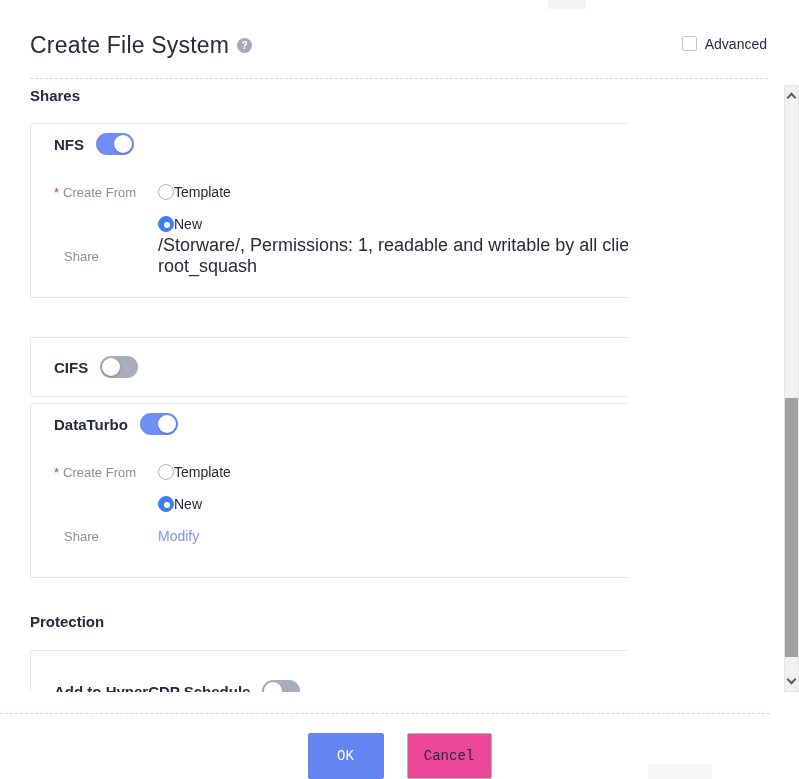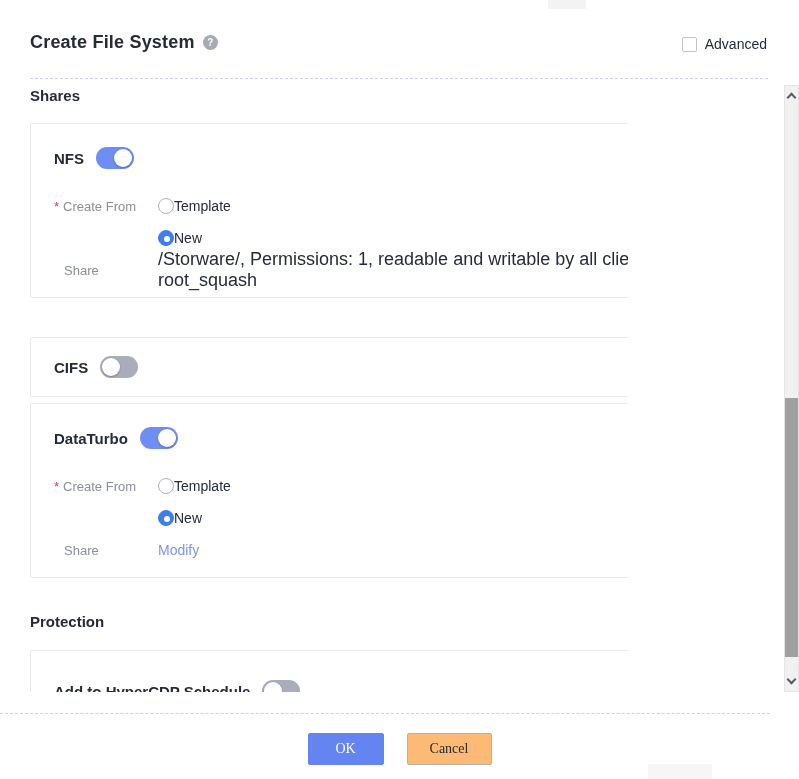--- a/index.html
+++ b/index.html
@@ -11,45 +11,45 @@
   *{margin:0;padding:0;box-sizing:border-box}
   html,body{width:799px;height:779px;overflow:hidden;background:#fff;
     font-family:"Liberation Sans","DejaVu Sans",sans-serif;color:var(--text-dark)}
   .stage{position:relative;width:799px;height:779px;background:#fff}
 
   .frag{position:absolute;background:#f3f3f3;border-radius:1px}
   .frag.top{left:548px;top:0;width:38px;height:9px}
   .frag.bottom{left:648px;top:764px;width:64px;height:15px;background:#f6f6f6}
 
   .title-row{position:absolute;left:30px;top:32px;display:flex;align-items:center;gap:8px}
-  .page-title{font-size:18px;font-weight:bold;letter-spacing:.2px}
+  .page-title{font-size:23px;font-weight:normal;letter-spacing:.2px}
   .help-icon{width:15px;height:15px;border-radius:50%;background:#a4aab6;color:#fff;
     font-size:10px;font-weight:bold;display:flex;align-items:center;justify-content:center;cursor:pointer}
 
-  .advanced{position:absolute;right:32px;top:36px;display:flex;align-items:center;gap:8px;cursor:pointer}
+  .advanced{position:absolute;right:32px;top:36px;display:flex;align-items:flex-start;gap:8px;cursor:pointer}
   .checkbox{width:15px;height:15px;border:1px solid #c4c4c4;border-radius:2px;background:#fff}
   .advanced-label{font-size:14px}
 
   .dashed{position:absolute;border-top:1px dashed var(--dash)}
   .dashed.top{left:30px;top:78px;width:738px}
   .dashed.bottom{left:0;top:713px;width:770px}
 
   .content{position:absolute;left:0;top:79px;width:628px;height:613px;overflow:hidden}
   .section-h{position:absolute;left:30px;font-size:15px;font-weight:bold}
   .section-h.shares{top:8px}
   .section-h.protection{top:534px}
 
   .card{position:absolute;left:30px;width:720px;background:#fff;
     border:1px solid var(--card-border);border-radius:2px;padding-left:23px}
   .card.nfs{top:44px;height:175px}
   .card.cifs{top:258px;height:60px}
   .card.dataturbo{top:324px;height:175px}
   .card.hypercdp{top:571px;height:62px}
 
-  .name-row{display:flex;align-items:center;gap:12px;margin-top:22px;height:24px}
+  .name-row{display:flex;align-items:center;gap:12px;margin-top:8px;height:24px}
   .card.cifs .name-row{margin-top:0;height:100%}
   .card.hypercdp .name-row{margin-top:28px}
   .card-name{font-size:15px;font-weight:bold}
 
   .toggle{position:relative;width:38px;height:22px;border-radius:11px;
     background:var(--toggle-off);cursor:pointer;flex:0 0 auto}
   .toggle .knob{position:absolute;top:2px;left:2px;width:18px;height:18px;border-radius:50%;
     background:#fff;box-shadow:0 1px 2px rgba(0,0,0,.25)}
   .toggle.on{background:var(--toggle-on)}
   .toggle.on .knob{left:18px}
@@ -73,23 +73,23 @@
     background:var(--scroll-track);border:1px solid #e4e4e4}
   .scroll-btn{position:absolute;left:0;width:13px;height:15px;display:flex;align-items:center;justify-content:center;cursor:pointer}
   .scroll-btn.up{top:2px}
   .scroll-btn.down{bottom:2px}
   .chev{width:7px;height:7px;border-left:2px solid #565b66;border-bottom:2px solid #565b66}
   .chev.up{transform:rotate(135deg);margin-top:4px}
   .chev.down{transform:rotate(-45deg);margin-bottom:4px}
   .scroll-thumb{position:absolute;left:0;top:312px;width:13px;height:259px;background:var(--scroll-thumb);cursor:pointer}
 
   .footer{position:absolute;left:0;top:733px;width:799px;display:flex;justify-content:center;gap:10px}
-  .btn{height:32px;font-size:14px;border-radius:2px;display:flex;align-items:center;justify-content:center;cursor:pointer;font-family:Liberation Serif, serif}
+  .btn{height:46px;font-size:14px;border-radius:2px;display:flex;align-items:center;justify-content:center;cursor:pointer;font-family:Liberation Mono, monospace}
   .btn.ok{width:76px;background:var(--accent-blue);color:#fff;border:1px solid var(--accent-blue)}
-  .btn.cancel{width:85px;background:#fdba74;color:var(--text-dark);border:1px solid #b3b3b3;margin-left:13px}
+  .btn.cancel{width:85px;background:#ec4899;color:var(--text-dark);border:1px solid #b3b3b3;margin-left:13px}
 </style>
 </head>
 <body>
 
 <div class="stage">
 
   <div class="frag top"></div>
   <div class="frag bottom"></div>
 
   <div class="title-row">

